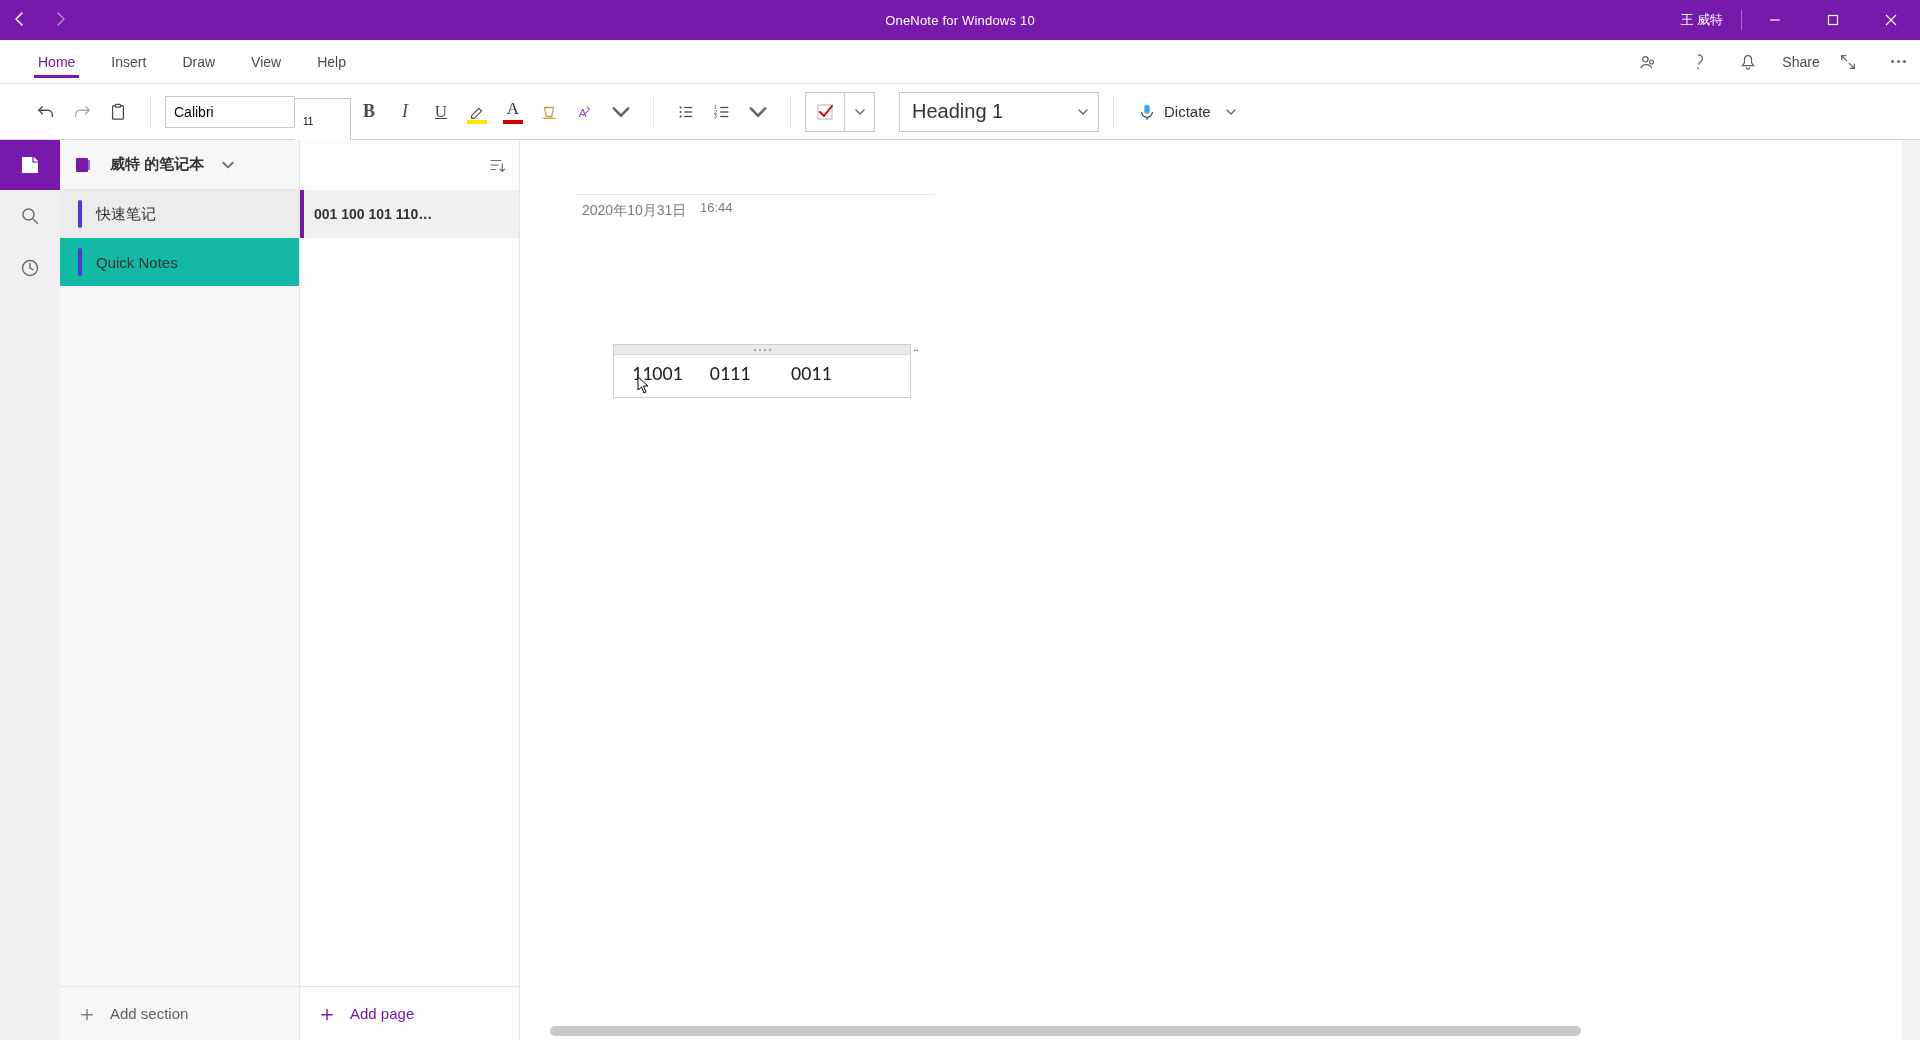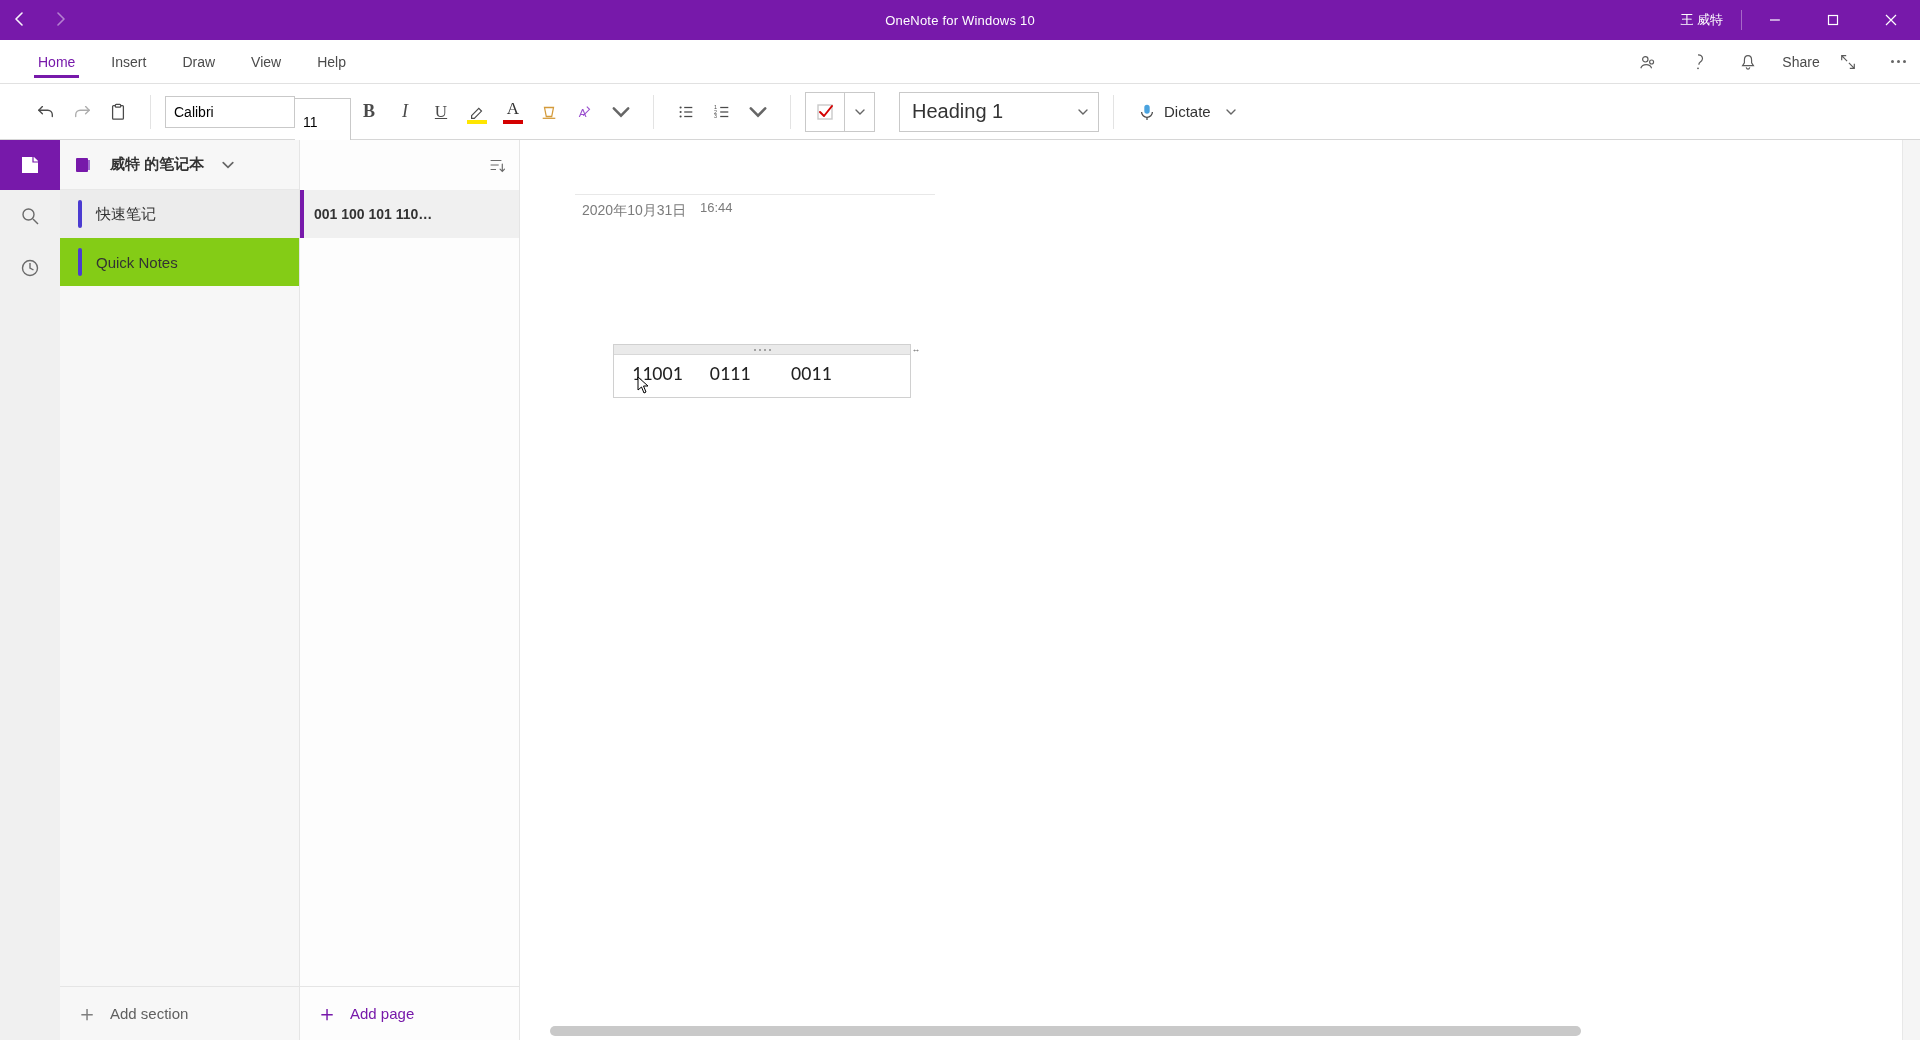--- a/index.html
+++ b/index.html
@@ -82,21 +82,21 @@
   .tool-btn svg { width: 18px; height: 18px; }
   .font-name-input {
     width: 130px; height: 32px;
     border: 1px solid #c9c9c9;
     font-size: 14px; padding: 0 8px;
     background: #fff;
   }
   .font-size-input {
     width: 56px; height: 48px;
     border: 1px solid #c9c9c9; border-left: none;
-    font-size: 14px; padding: 0 8px; margin-top: 20px;
+    font-size: 10px; padding: 0 8px; margin-top: 20px;
   }
   .highlight-chip {
     position: relative; width: 36px; height: 36px;
     display: flex; align-items: center; justify-content: center; cursor: pointer;
   }
   .marker-swatch { position: absolute; bottom: 6px; left: 8px; width: 20px; height: 4px; }
   .style-dd {
     width: 200px; height: 40px;
     border: 1px solid #c9c9c9;
     display: flex; align-items: center; justify-content: space-between;
@@ -169,21 +169,21 @@
     background: #f7f7f7;
   }
   .notebook-header .nb-left { display: flex; align-items: center; gap: 18px; }
   .notebook-header .nb-left svg { width: 18px; height: 18px; fill: #7719AA; }
   .section-item {
     height: 48px;
     display: flex; align-items: center; gap: 14px;
     padding: 0 14px 0 18px;
     font-size: 15px; color: #333;
     cursor: pointer;
-    background: #84cc16;
+    background: #14b8a6;
   }
   .section-item.active { background: #ececec; }
   .section-handle { width: 4px; height: 28px; border-radius: 2px; }
   .sections-footer {
     position: absolute; bottom: 0; left: 0; right: 0;
     height: 54px;
     display: flex; align-items: center; gap: 12px;
     padding: 0 16px;
     border-top: 1px solid #e5e5e5;
     background: #f7f7f7;

